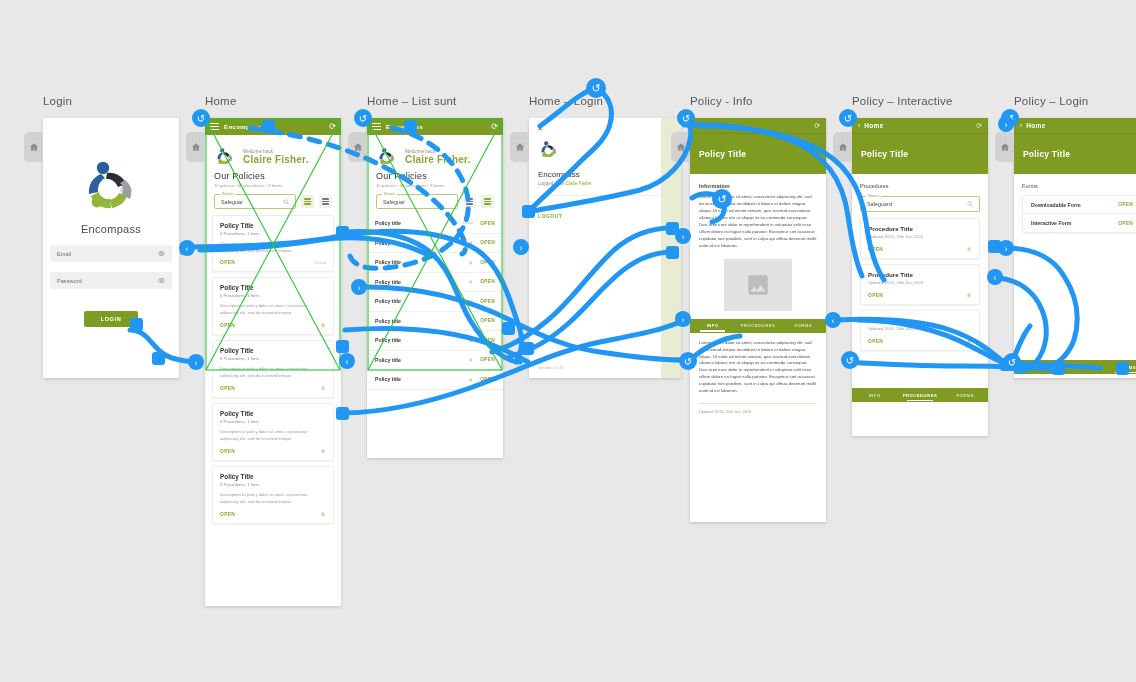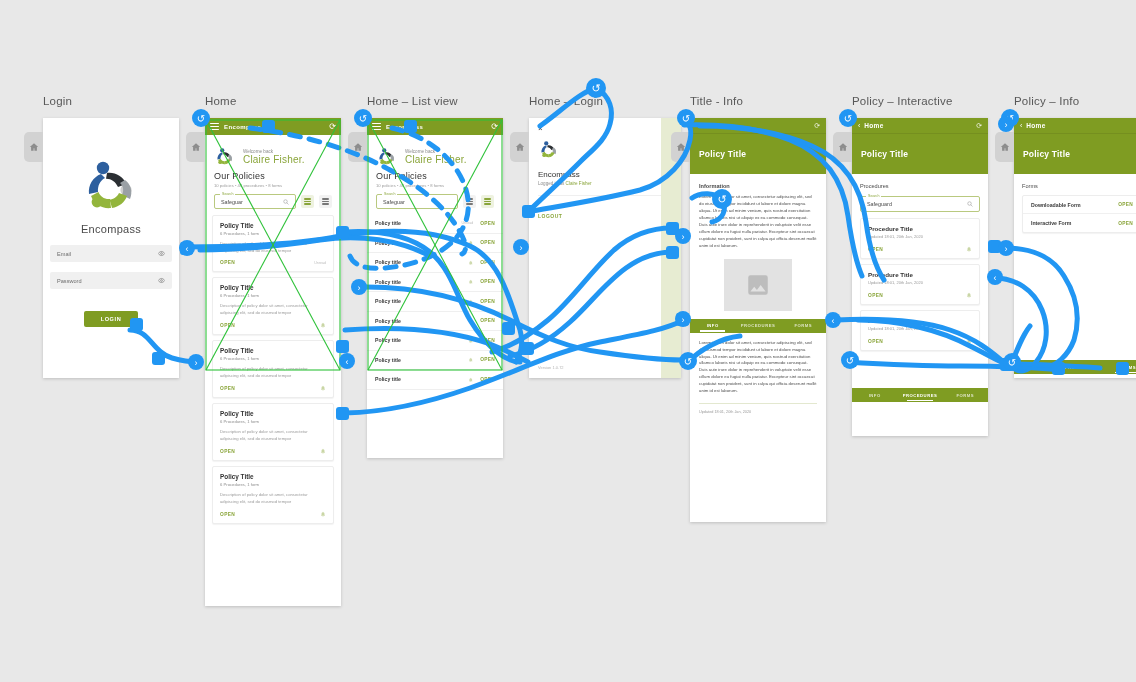--- a/index.html
+++ b/index.html
@@ -47,21 +47,21 @@
   .field{width:122px;height:17px;background:#f0f0f0;border-radius:2px;margin-top:10px;display:flex;align-items:center;padding:0 7px;box-sizing:border-box;}
   .field .ph{font-size:5.6px;color:#6d6d6d;flex:1;}
   .field .eye{width:7px;height:7px;}
   .login-btn{margin-top:22px;background:#7f9c22;color:#fff;font-size:5.6px;font-weight:bold;letter-spacing:.6px;
              padding:5px 17px;border-radius:2px;border:none;}
 
   
   .welcome{display:flex;align-items:center;padding:12px 9px 4px 9px;}
   .welcome .wtxt{margin-left:7px;}
   .welcome .small{font-size:4.6px;color:#8a8a8a;}
-  .welcome .name{font-size:10px;color:#8aa53a;letter-spacing:.2px;}
+  .welcome .name{font-size:10px;color:#8aa53a;letter-spacing:.2px;font-weight:bold;}
   .sect-h{padding:0 9px;}
   .sect-h .h{font-size:9px;color:#333;letter-spacing:.2px;}
   .sect-h .sub{font-size:4.2px;color:#9a9a9a;margin-top:2px;}
 
   .searchrow{display:flex;align-items:center;padding:6px 9px 0 9px;gap:5px;}
   .searchbox{position:relative;flex:1;height:15px;border:1px solid #b9c97f;border-radius:2px;display:flex;align-items:center;padding:0 6px;box-sizing:border-box;}
   .searchbox .lab{position:absolute;top:-3.5px;left:5px;background:#fff;padding:0 2px;font-size:3.6px;color:#8aa53a;}
   .searchbox .val{font-size:5.4px;color:#4c4c4c;flex:1;}
   .searchbox .mag{width:6px;height:6px;}
   .togglebtn{width:13px;height:13px;background:#f2f2f2;border-radius:2px;display:flex;align-items:center;justify-content:center;}
@@ -290,21 +290,21 @@
           <div class="cf">
             <span class="open">OPEN</span>
             <svg class="bell" viewBox="0 0 24 24">
               <path fill="#8aa53a" d="M12 22a2 2 0 0 0 2-2h-4a2 2 0 0 0 2 2zm6-6v-5a6 6 0 0 0-5-5.9V4a1 1 0 0 0-2 0v1.1A6 6 0 0 0 6 11v5l-2 2v1h16v-1l-2-2z"></path>
             </svg>
           </div>
         </div>
       </div>
   </div>
 
-  <div class="screen-label" style="left:367px;top:95px;">Home – List view</div>
+  <div class="screen-label" style="left:367px;top:95px;">Home – List sunt</div>
   <div class="screen" id="s-list" style="left:367px;top:118px;width:136px;height:340px;">
     <div class="home-tab">
       <svg viewBox="0 0 24 24">
           <path d="M12 3 2 12h3v9h6v-6h2v6h6v-9h3z"></path>
         </svg>
     </div>
     <div class="appbar">
       <span class="burger">
           <i></i>
           <i></i>
@@ -441,21 +441,21 @@
       </svg>
       <div class="mn">Encompass</div>
       <div class="ml"><span>Logged in as </span><b>Claire Fisher</b></div>
     </div>
     <div class="menu-logout">
       <span>LOGOUT</span>
     </div>
     <div class="menu-ver">Version 1.0.72</div>
   </div>
 
-  <div class="screen-label" style="left:690px;top:95px;">Title - Info</div>
+  <div class="screen-label" style="left:690px;top:95px;">Policy - Info</div>
   <div class="screen" id="s-info" style="left:690px;top:118px;width:136px;height:404px;">
     <div class="home-tab">
       <svg viewBox="0 0 24 24">
           <path d="M12 3 2 12h3v9h6v-6h2v6h6v-9h3z"></path>
         </svg>
     </div>
     <div class="backbar">
       <span class="chev">‹</span>
       <span class="lbl">Home</span>
       <span class="spacer"></span>
@@ -543,21 +543,21 @@
           </div>
         </div>
     </div>
     <div class="tabbar" id="proc-tabs" style="position:absolute;left:0;right:0;bottom:34px;">
         <div class="tb">INFO</div>
         <div class="tb active">PROCEDURES</div>
         <div class="tb">FORMS</div>
       </div>
   </div>
 
-  <div class="screen-label" style="left:1014px;top:95px;">Policy – Info</div>
+  <div class="screen-label" style="left:1014px;top:95px;">Policy – Login</div>
   <div class="screen" id="s-forms" style="left:1014px;top:118px;width:136px;height:260px;">
     <div class="home-tab">
       <svg viewBox="0 0 24 24">
           <path d="M12 3 2 12h3v9h6v-6h2v6h6v-9h3z"></path>
         </svg>
     </div>
     <div class="backbar">
       <span class="chev">‹</span>
       <span class="lbl">Home</span>
       <span class="spacer"></span>

